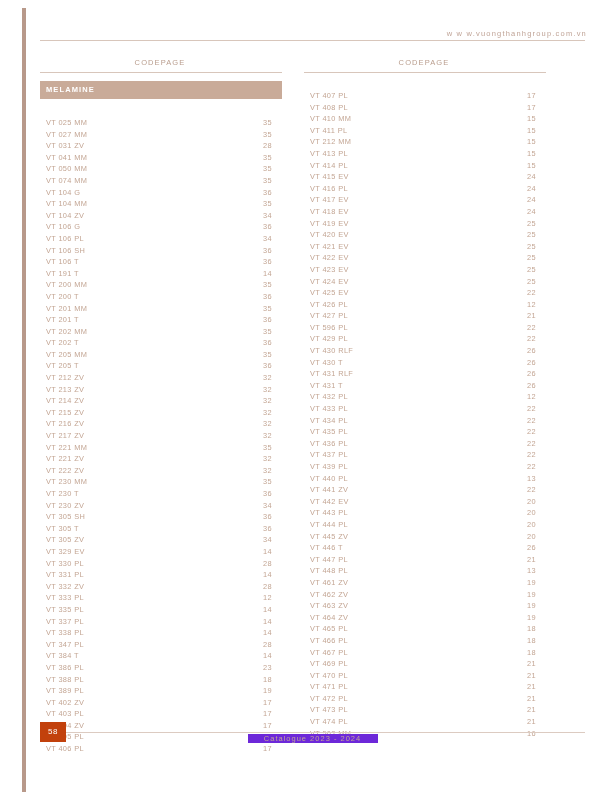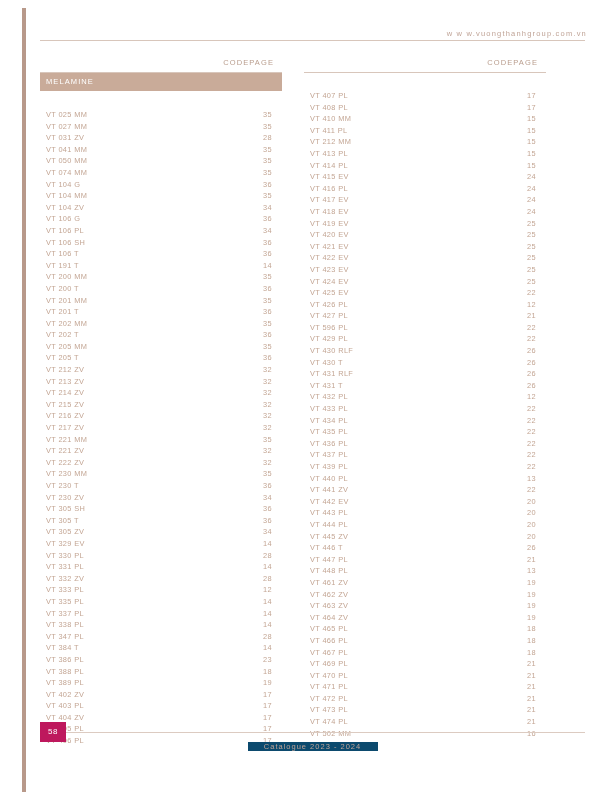--- a/index.html
+++ b/index.html
@@ -58,42 +58,43 @@
     right: 28px;
     display: flex;
     gap: 22px;
   }
   .col {
     width: 242px;
     position: relative;
   }
   .col-head {
     display: flex;
-    justify-content: flex-end;
+    justify-content: center;
     align-items: flex-end;
     font-size: 7.5px;
     letter-spacing: 1.1px;
     color: #b99d8d;
     padding-bottom: 5px;
     border-bottom: 1px solid #d8c6bb;
   }
   .col-head .code-h { padding-left: 6px; }
   .col-head .page-h { padding-right: 8px; }
 
   .section-band {
-    margin-top: 0;
+    margin-top: 8px;
     background: #c9ab99;
     color: #ffffff;
     font-size: 7.5px;
     letter-spacing: 1.1px;
     padding: 4px 6px 4px 6px;
     height: 10px;
     line-height: 10px;
     box-sizing: content-box;
     width: calc(100% - 12px);
+    font-weight: bold;
   }
   .rows {
     margin-top: 18px;
   }
   .rows.tight {
     margin-top: 17px;
   }
   .row {
     display: flex;
     justify-content: space-between;
@@ -119,39 +120,39 @@
     top: 10px;
     height: 1px;
     background: #dccbc1;
   }
   .page-num {
     position: absolute;
     left: 0;
     top: 0;
     width: 26px;
     height: 20px;
-    background: #be185d;
+    background: #c2410c;
     color: #ffffff;
     font-size: 8px;
     line-height: 20px;
     text-align: center;
     letter-spacing: 0.5px;
   }
   .footer-title {
     position: absolute;
     left: 0;
     right: 0;
     top: 4px;
     text-align: center;
     font-size: 7.5px;
     letter-spacing: 1px;
     color: #c0a497;
-    background: #0c4a6e;
+    background: #6d28d9;
     width: 130px;
-    margin: 16px auto;
+    margin: 8px auto;
   }
 </style>
 </head>
 <body>
 
 <div class="page">
 
   <div class="left-bar"></div>
 
   <div class="header">

